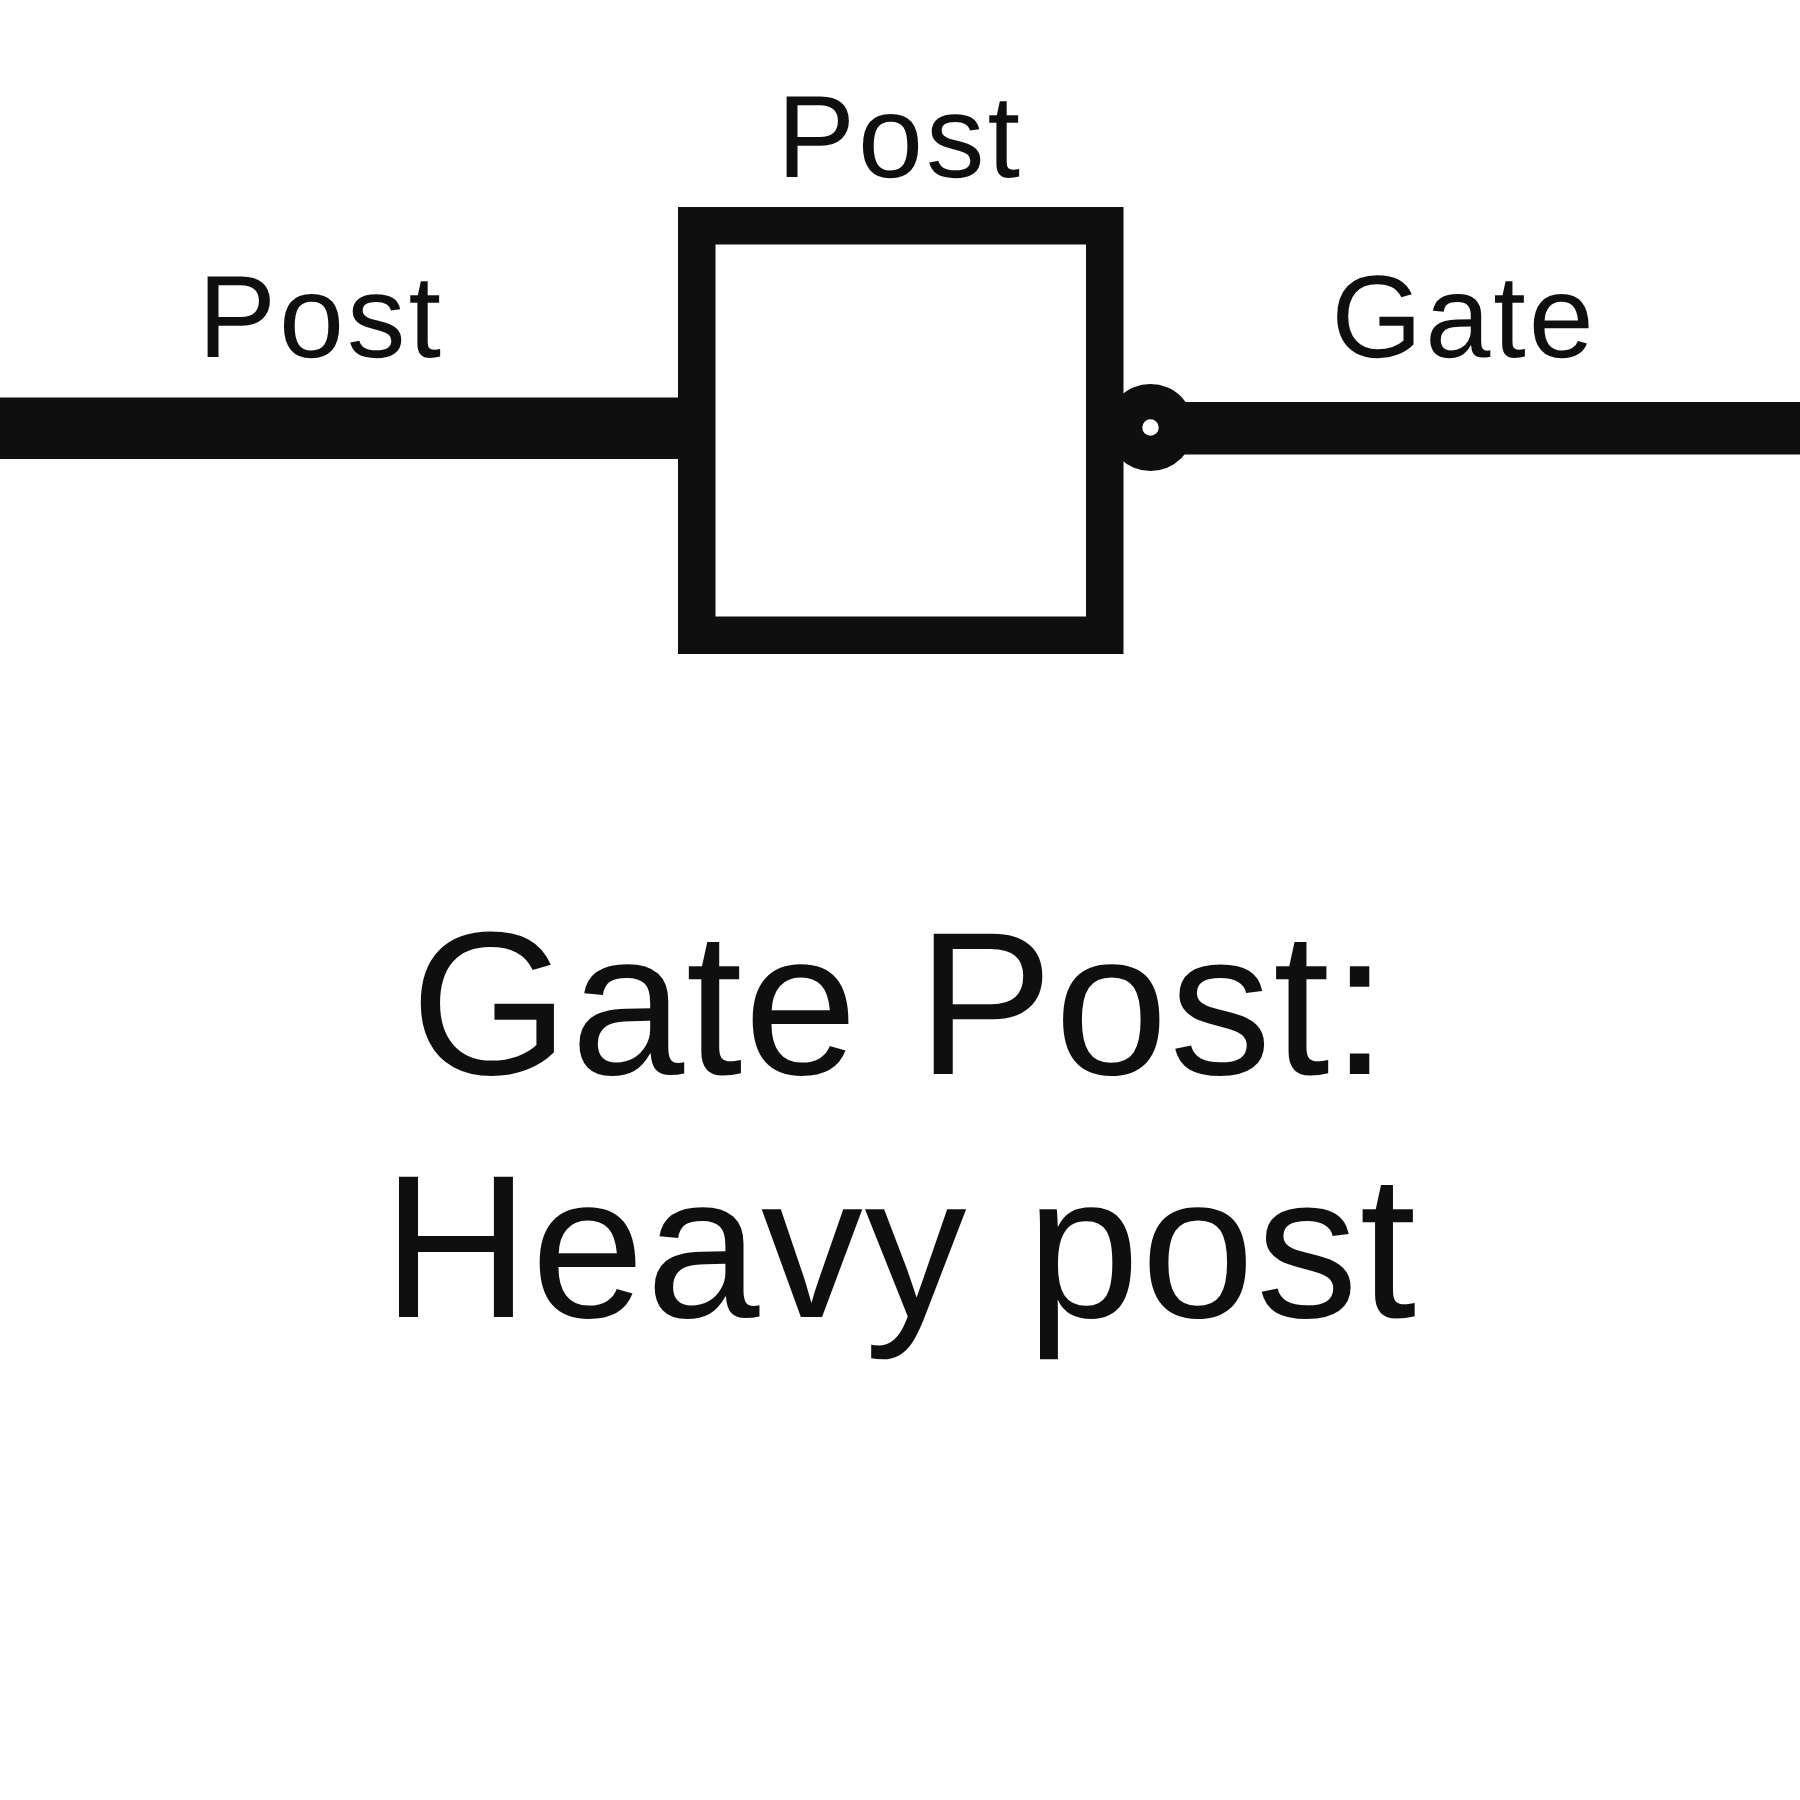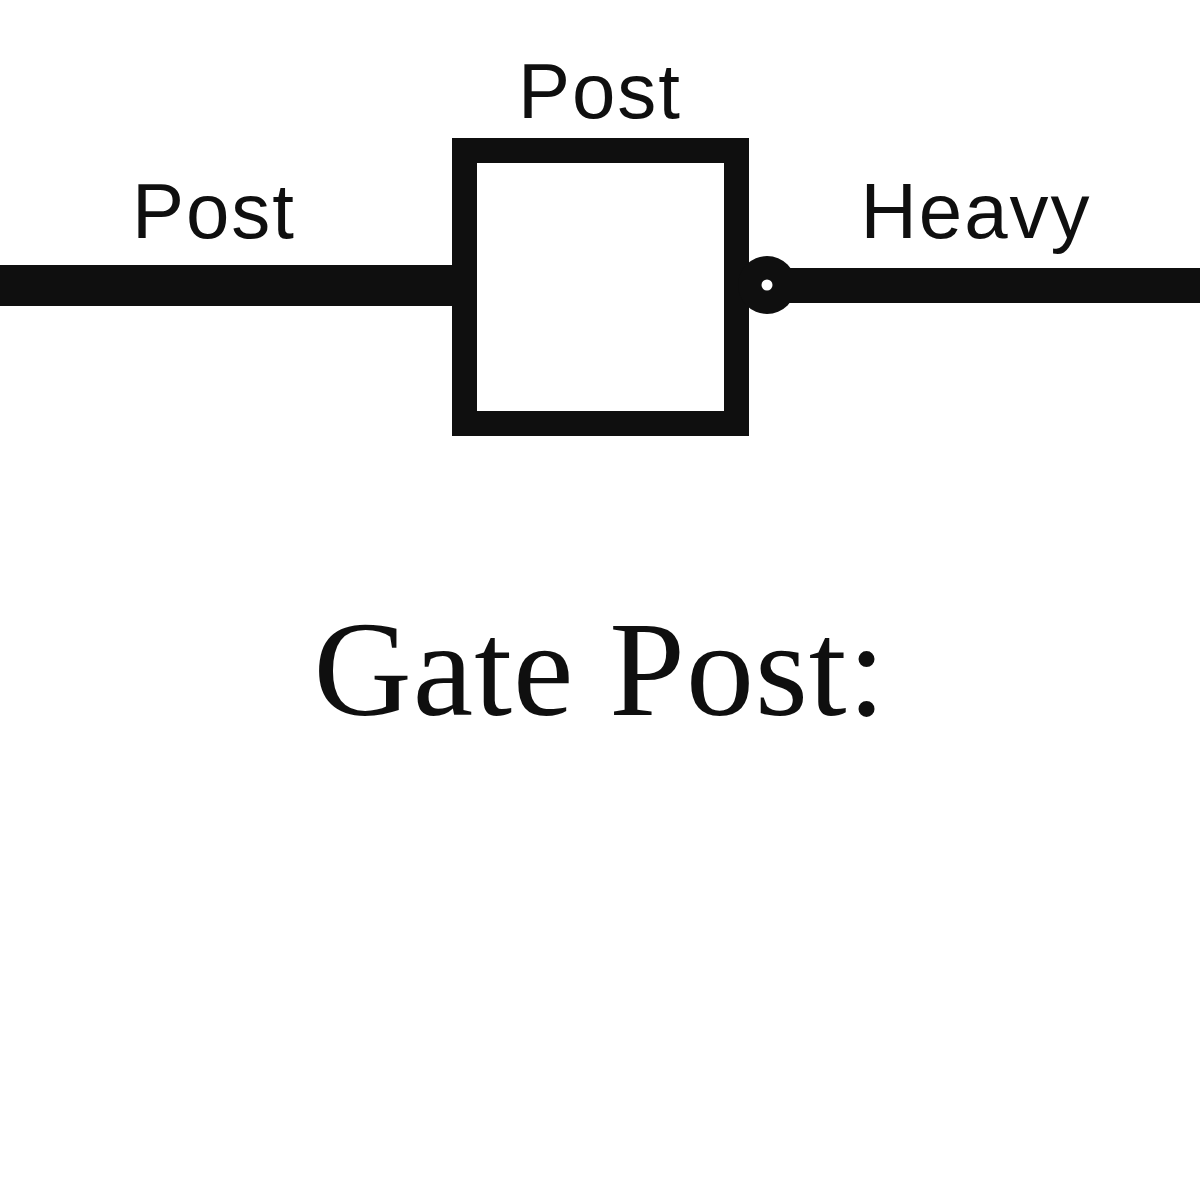--- a/index.html
+++ b/index.html
@@ -75,21 +75,20 @@
   
   .caption {
     position: absolute;
     left: 0; top: 588px;
     width: 1200px;
     text-align: center;
     font-size: 136px;
     line-height: 162px;
     letter-spacing: 1px;
     color: var(--ink);
-    font-family: Liberation Serif, serif;
   }
   .caption-line { white-space: nowrap; }
 </style>
 </head>
 <body>
 
 <div class="stage">
 
   <div class="fence-line"></div>
 
@@ -98,19 +97,20 @@
   <div class="hinge-circle">
     <div class="hinge-pin-hole"></div>
   </div>
 
   <div class="gate-line"></div>
 
   <div class="shape-label label-post">Post</div>
 
   <div class="shape-label label-fence">Post</div>
 
-  <div class="shape-label label-gate">Heavy</div>
+  <div class="shape-label label-gate">Gate</div>
 
   <div class="caption">
     <div class="caption-line">Gate Post:</div>
+    <div class="caption-line">Heavy post</div>
   </div>
 
 </div>
 
 </body></html>

